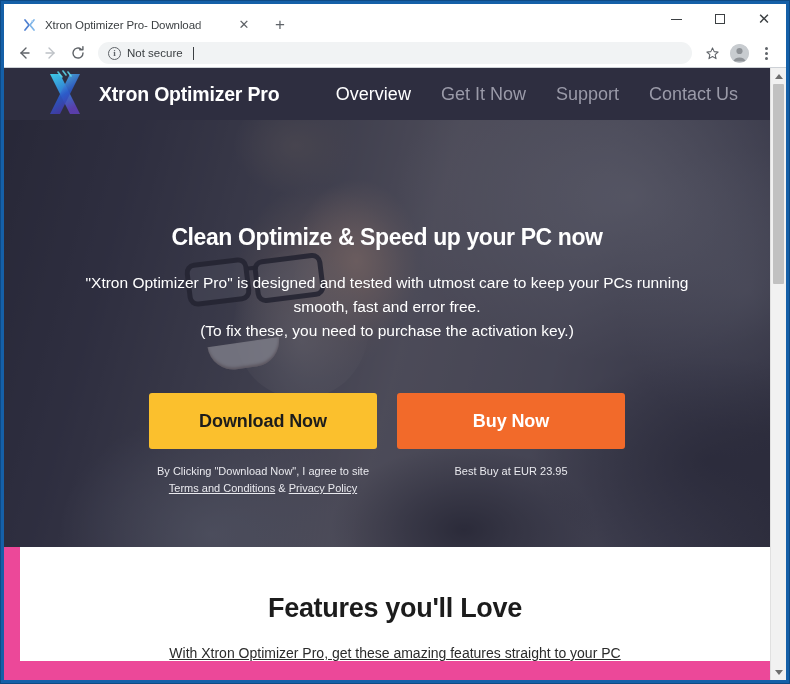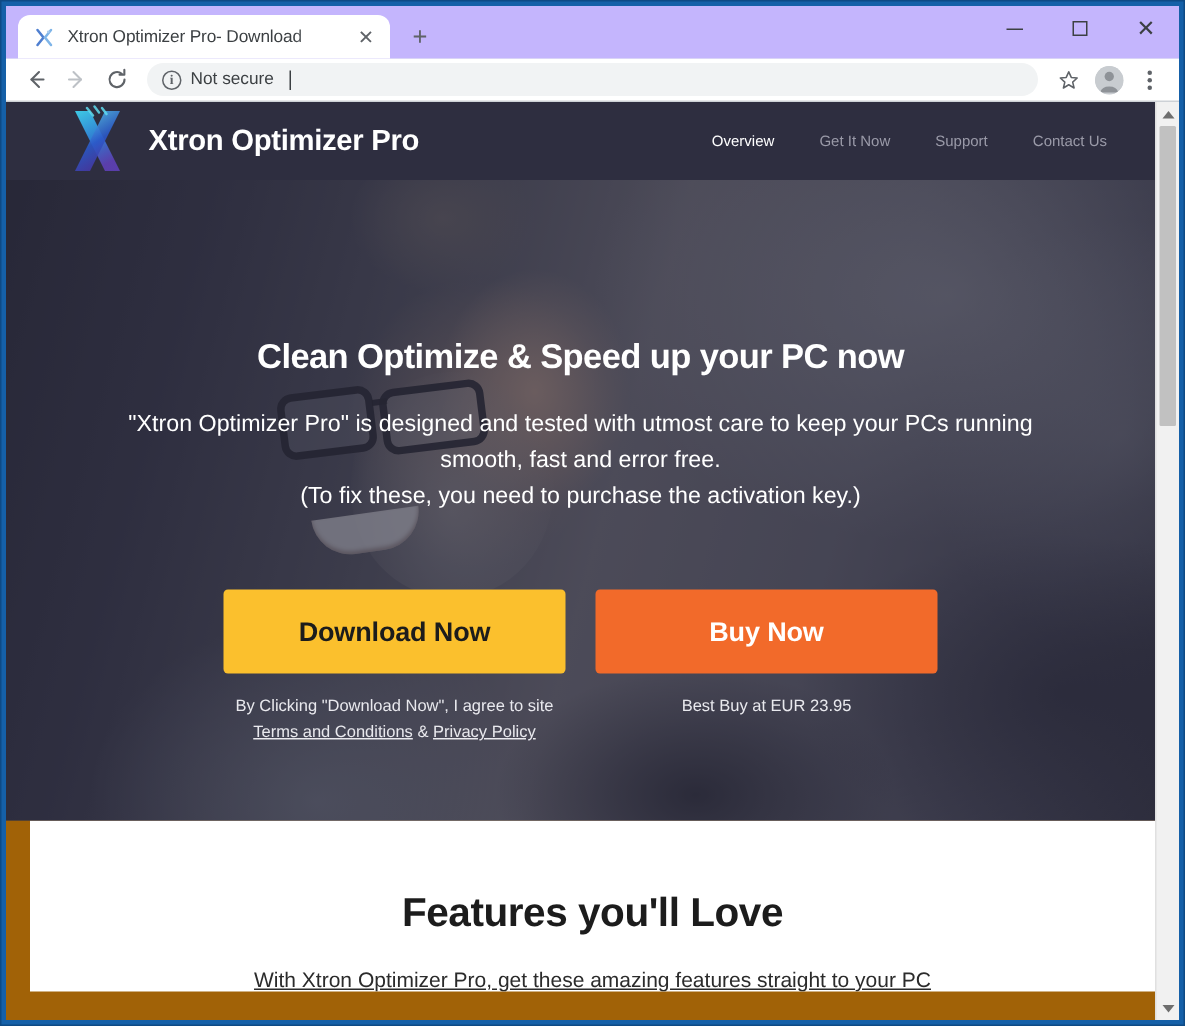--- a/index.html
+++ b/index.html
@@ -28,21 +28,21 @@
     background: #dee1e6;
     overflow: hidden;
     display: flex;
     flex-direction: column;
   }
 
   
   .tabstrip {
     position: relative;
     height: 35px;
-    background: #c4b5fd;
+    background: #ffffff;
     display: flex;
     align-items: flex-end;
     padding-left: 8px;
     flex: 0 0 35px;
   }
 
   .tab {
     position: relative;
     display: flex;
     align-items: center;
@@ -202,21 +202,21 @@
     flex: 1;
     background: #ffffff;
     display: flex;
     overflow: hidden;
   }
 
   .page {
     position: relative;
     flex: 1;
     overflow: hidden;
-    background: #a16207;
+    background: #ec4899;
   }
 
   
   .site-nav {
     position: relative;
     z-index: 5;
     height: 52px;
     background: #2e2e40;
     display: flex;
     align-items: center;
@@ -246,21 +246,21 @@
   }
 
   .nav-links {
     margin-left: auto;
     display: flex;
     align-items: center;
     gap: 30px;
   }
 
   .nav-link {
-    font-size: 10px;
+    font-size: 18px;
     color: #9a9aa8;
     cursor: pointer;
     white-space: nowrap;
   }
   .nav-link.active { color: #ffffff; }
 
   
   .hero {
     position: relative;
     height: 427px;

